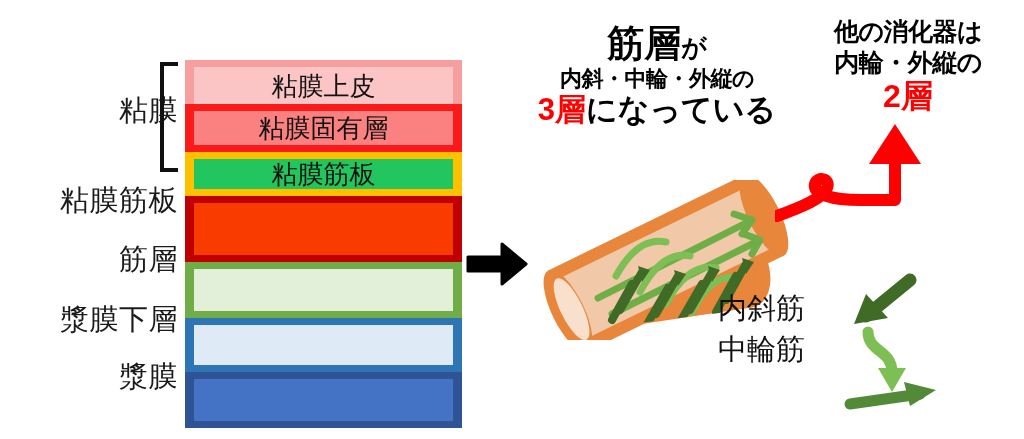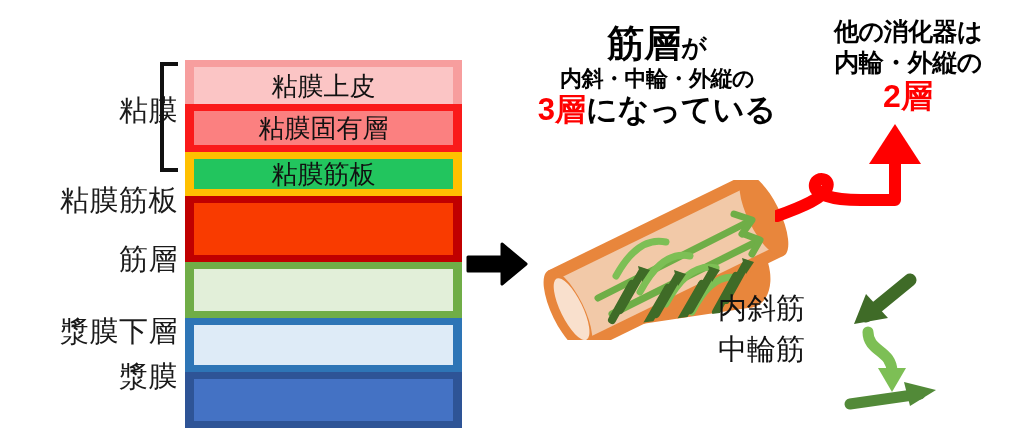--- a/index.html
+++ b/index.html
@@ -173,21 +173,21 @@
 </style>
 </head>
 <body>
 
 <div id="stage">
 
   <div id="side-labels">
     <div class="side-label" style="right:846px; top:96px;margin-left:14px;">粘膜</div>
     <div class="side-label" style="right:846px; top:186px;">粘膜筋板</div>
     <div class="side-label" style="right:846px; top:245px;">筋層</div>
-    <div class="side-label" style="right:846px; top:305px;margin-top:12px;">漿膜下層</div>
+    <div class="side-label" style="right:846px; top:305px;">漿膜下層</div>
     <div class="side-label" style="right:846px; top:362px;">漿膜</div>
   </div>
 
   <div class="bracket" style="left:160px; top:62px; width:18px; height:110px;"></div>
 
   <div id="layer-stack">
       <div class="layer" style="top: 0px; height: 52px; background: rgb(247, 158, 158);">
         <div class="inner" style="background: rgb(251, 197, 197);">
           <span class="inner-text">粘膜上皮</span>
         </div>

